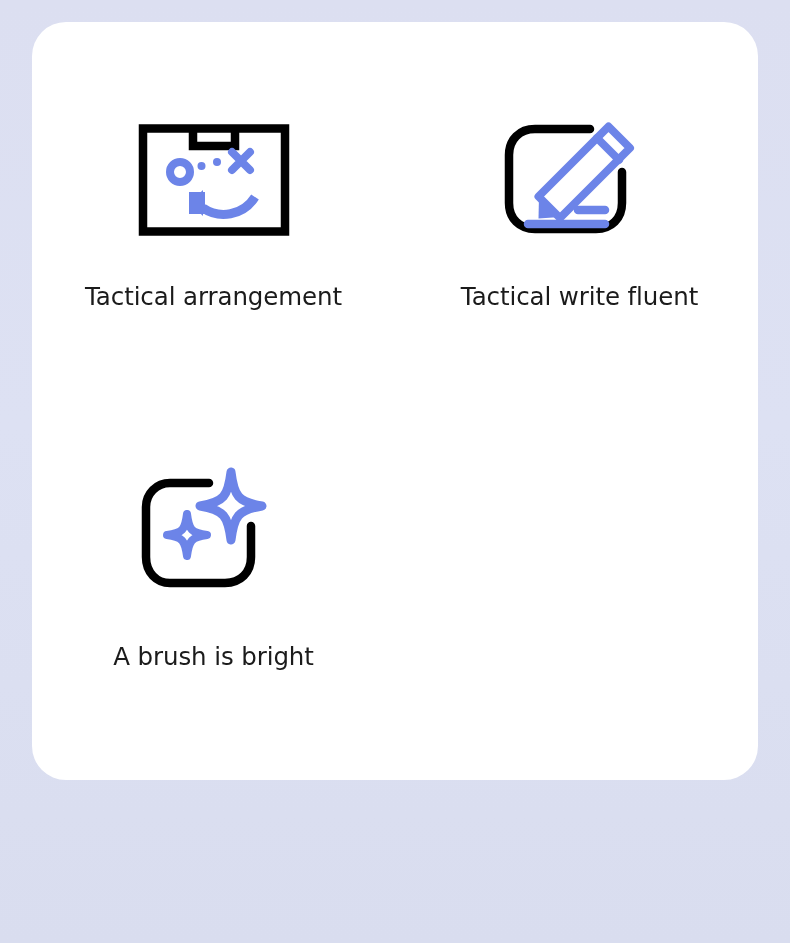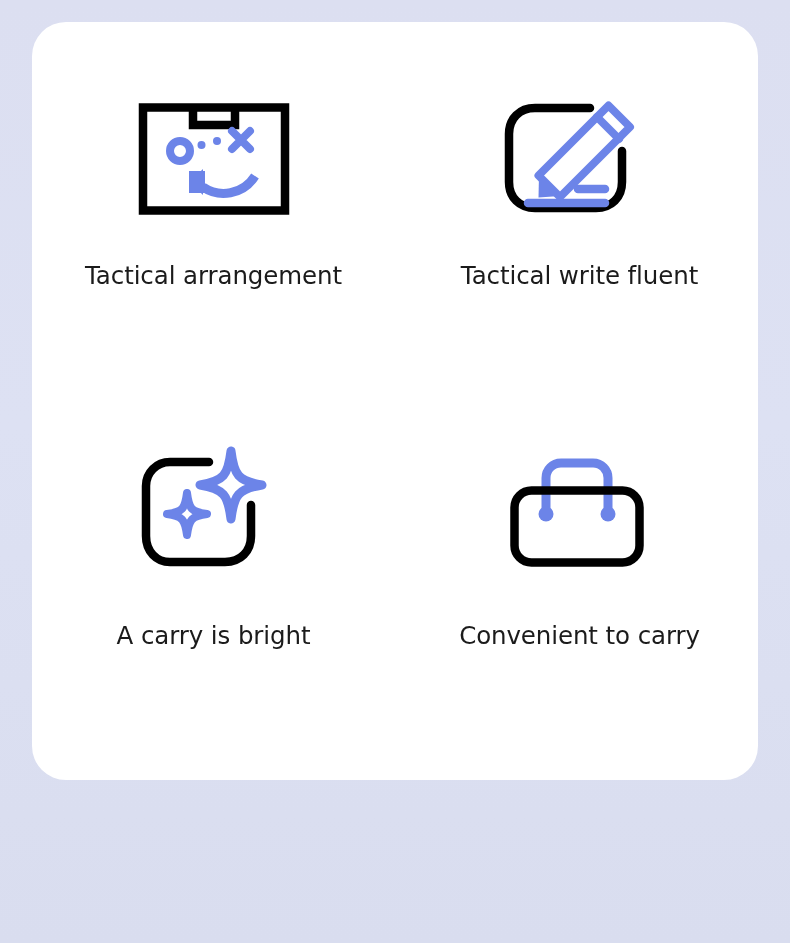--- a/index.html
+++ b/index.html
@@ -38,21 +38,21 @@
   .feature-grid {
     position: absolute;
     left: 0;
     top: 0;
     width: 100%;
     height: 100%;
     display: grid;
     grid-template-columns: 1fr 1fr;
     grid-template-rows: 340px 340px;
     align-content: start;
-    padding-top: 81px;
+    padding-top: 102px;
     box-sizing: border-box;
   }
 
   .feature-cell {
     display: flex;
     flex-direction: column;
     align-items: center;
     justify-content: flex-start;
   }
 
@@ -151,34 +151,20 @@
                      C89 38 85 32 61 28
                      C85 24 89 18 92 -6 Z" stroke="#6c84e8" stroke-width="9" fill="none" stroke-linejoin="round"></path>
 
             <path d="M48 36
                      C50 52 52.5 55 68 57
                      C52.5 59 50 62.5 48 78
                      C46 62.5 43.5 59 28 57
                      C43.5 55 46 52 48 36 Z" stroke="#6c84e8" stroke-width="8" fill="none" stroke-linejoin="round"></path>
           </svg>
         </div>
-        <div class="feature-label">A carry is bright</div>
+        <div class="feature-label">A brush is bright</div>
       </div>
 
-      <div class="feature-cell cell-3">
-        <div class="feature-icon">
-          <svg width="150" height="112" viewBox="0 0 150 112" fill="none" xmlns="http://www.w3.org/2000/svg" aria-hidden="true">
-
-            <path d="M44 58 V21 C44 12.5 50.5 6 59 6 H91 C99.5 6 106 12.5 106 21 V58" stroke="#6c84e8" stroke-width="9" fill="none" stroke-linecap="round"></path>
-
-            <circle cx="44" cy="57" r="7.5" fill="#6c84e8"></circle>
-            <circle cx="106" cy="57" r="7.5" fill="#6c84e8"></circle>
-
-            <rect x="12.5" y="33.5" width="125" height="72" rx="17" ry="17" stroke="#000000" stroke-width="8.5" fill="none"></rect>
-          </svg>
-        </div>
-        <div class="feature-label">Convenient to carry</div>
-      </div>
 
     </div>
   </div>
 
 </div>
 
 </body></html>

